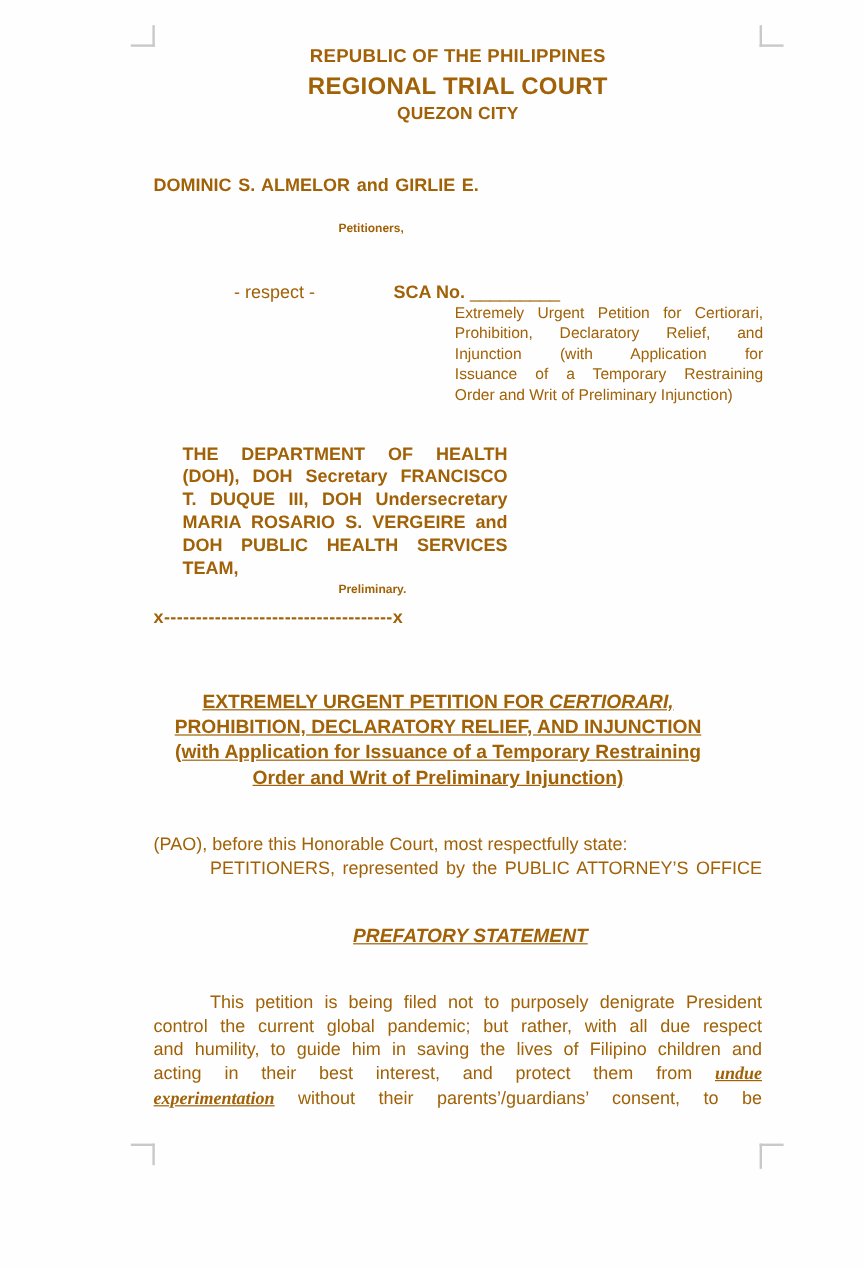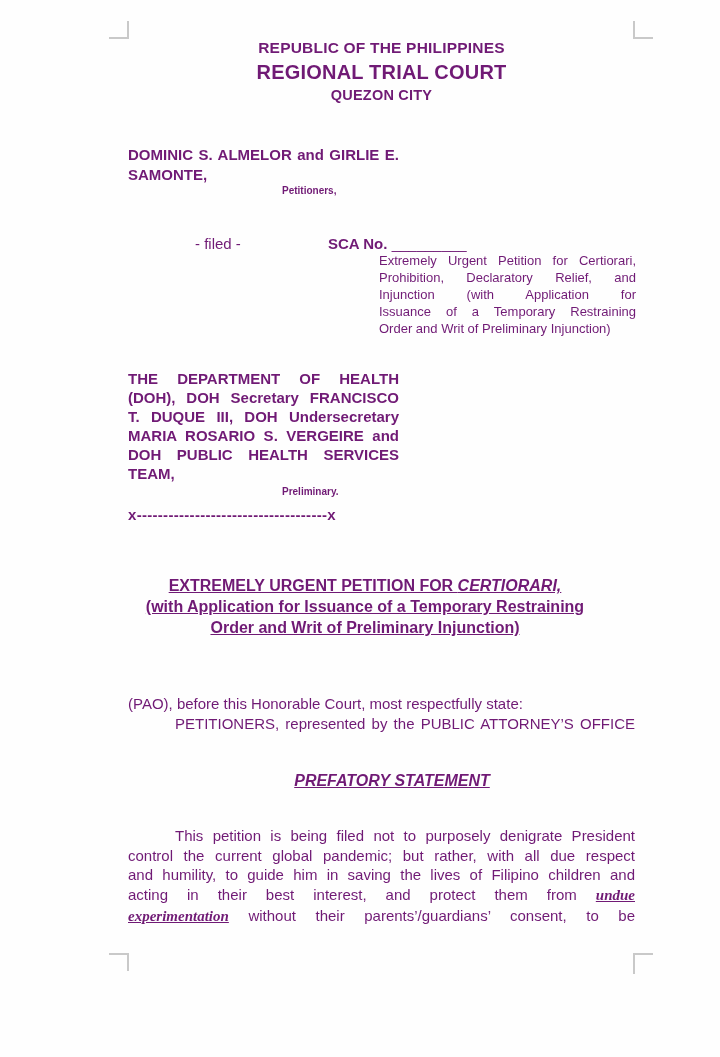--- a/index.html
+++ b/index.html
@@ -1,36 +1,36 @@
 <!DOCTYPE html>
 <html><head>
 <meta charset="utf-8">
 <style>
   html,body{margin:0;padding:0;background:#fdfdfd;}
   .page{
     position:relative;width:720px;height:1057px;background:#fefefe;
     font-family:"Liberation Sans","DejaVu Sans",sans-serif;
-    color:#701a75;overflow:hidden;
+    color:#a16207;overflow:hidden;
   }
   .abs{position:absolute;}
   
   .corner{position:absolute;width:18px;height:16px;}
   .c-tl{left:109px;top:21px;border-right:2px solid #c9c9c9;border-bottom:2px solid #c9c9c9;}
   .c-tr{left:633px;top:21px;border-left:2px solid #c9c9c9;border-bottom:2px solid #c9c9c9;}
   .c-bl{left:109px;top:953px;border-top:2px solid #c9c9c9;border-right:2px solid #c9c9c9;}
   .c-br{left:633px;top:953px;border-top:2px solid #c9c9c9;border-left:2px solid #c9c9c9;height:19px;}
   
   .header{left:128px;top:37px;width:507px;text-align:center;}
   .hdr-republic{font-size:15.5px;font-weight:600;line-height:22px;letter-spacing:.2px;}
   .hdr-court{font-size:20px;font-weight:700;line-height:26px;letter-spacing:.2px;}
   .hdr-city{font-size:14.5px;font-weight:600;line-height:20px;letter-spacing:.2px;}
   
   .party{left:128px;width:271px;font-size:15px;font-weight:700;line-height:19.5px;}
   .party-pet{top:145px;}
-  .party-resp{top:369px;line-height:19px;}
+  .party-resp{top:369px;line-height:19px;margin-left:24px;}
   .role{font-size:10px;font-weight:700;}
   .role-pet{left:282px;top:185px;}
   .role-resp{left:282px;top:486px;}
   .versus{left:195px;top:235px;font-size:15px;}
   .sca{left:328px;top:235px;font-size:15px;}
   .sca-label{font-weight:600;}
   .case-desc{left:379px;top:252px;width:257px;font-size:13px;line-height:17px;}
   .divider{left:128px;top:506px;font-size:15px;font-weight:700;letter-spacing:.3px;}
   
   .main-title{left:78px;top:575px;width:574px;text-align:center;
@@ -60,26 +60,25 @@
   <div class="corner c-br"></div>
 
   <div class="abs header">
     <div class="hdr-republic">REPUBLIC OF THE PHILIPPINES</div>
     <div class="hdr-court">REGIONAL TRIAL COURT</div>
     <div class="hdr-city">QUEZON CITY</div>
   </div>
 
   <div class="abs party party-pet">
       <div class="line jl"><span>DOMINIC S. ALMELOR and GIRLIE E.</span></div>
-      <div class="line"><span>SAMONTE,</span></div>
     </div>
 
   <div class="abs role role-pet">Petitioners,</div>
 
-  <div class="abs versus">- filed -</div>
+  <div class="abs versus">- respect -</div>
 
   <div class="abs sca">
     <span class="sca-label">SCA No.</span>
     <span>_________</span>
   </div>
 
   <div class="abs case-desc">
       <div class="line jl"><span>Extremely Urgent Petition for Certiorari,</span></div>
       <div class="line jl"><span>Prohibition, Declaratory Relief, and</span></div>
       <div class="line jl"><span>Injunction (with Application for</span></div>
@@ -95,20 +94,21 @@
       <div class="line jl"><span>DOH PUBLIC HEALTH SERVICES</span></div>
       <div class="line"><span>TEAM,</span></div>
     </div>
 
   <div class="abs role role-resp">Preliminary.</div>
 
   <div class="abs divider">x------------------------------------x</div>
 
   <div class="abs main-title">
       <div class="line"><span class="st-u">EXTREMELY URGENT PETITION FOR </span><span class="st-i st-u">CERTIORARI,</span></div>
+      <div class="line"><span class="st-u">PROHIBITION, DECLARATORY RELIEF, AND INJUNCTION</span></div>
       <div class="line"><span class="st-u">(with Application for Issuance of a Temporary Restraining</span></div>
       <div class="line"><span class="st-u">Order and Writ of Preliminary Injunction)</span></div>
     </div>
 
   <div class="abs para opening">
       <div class="line"><span>(PAO), before this Honorable Court, most respectfully state:</span></div>
       <div class="line jl ind"><span>PETITIONERS, represented by the PUBLIC ATTORNEY’S OFFICE</span></div>
     </div>
 
   <div class="abs prefatory">

